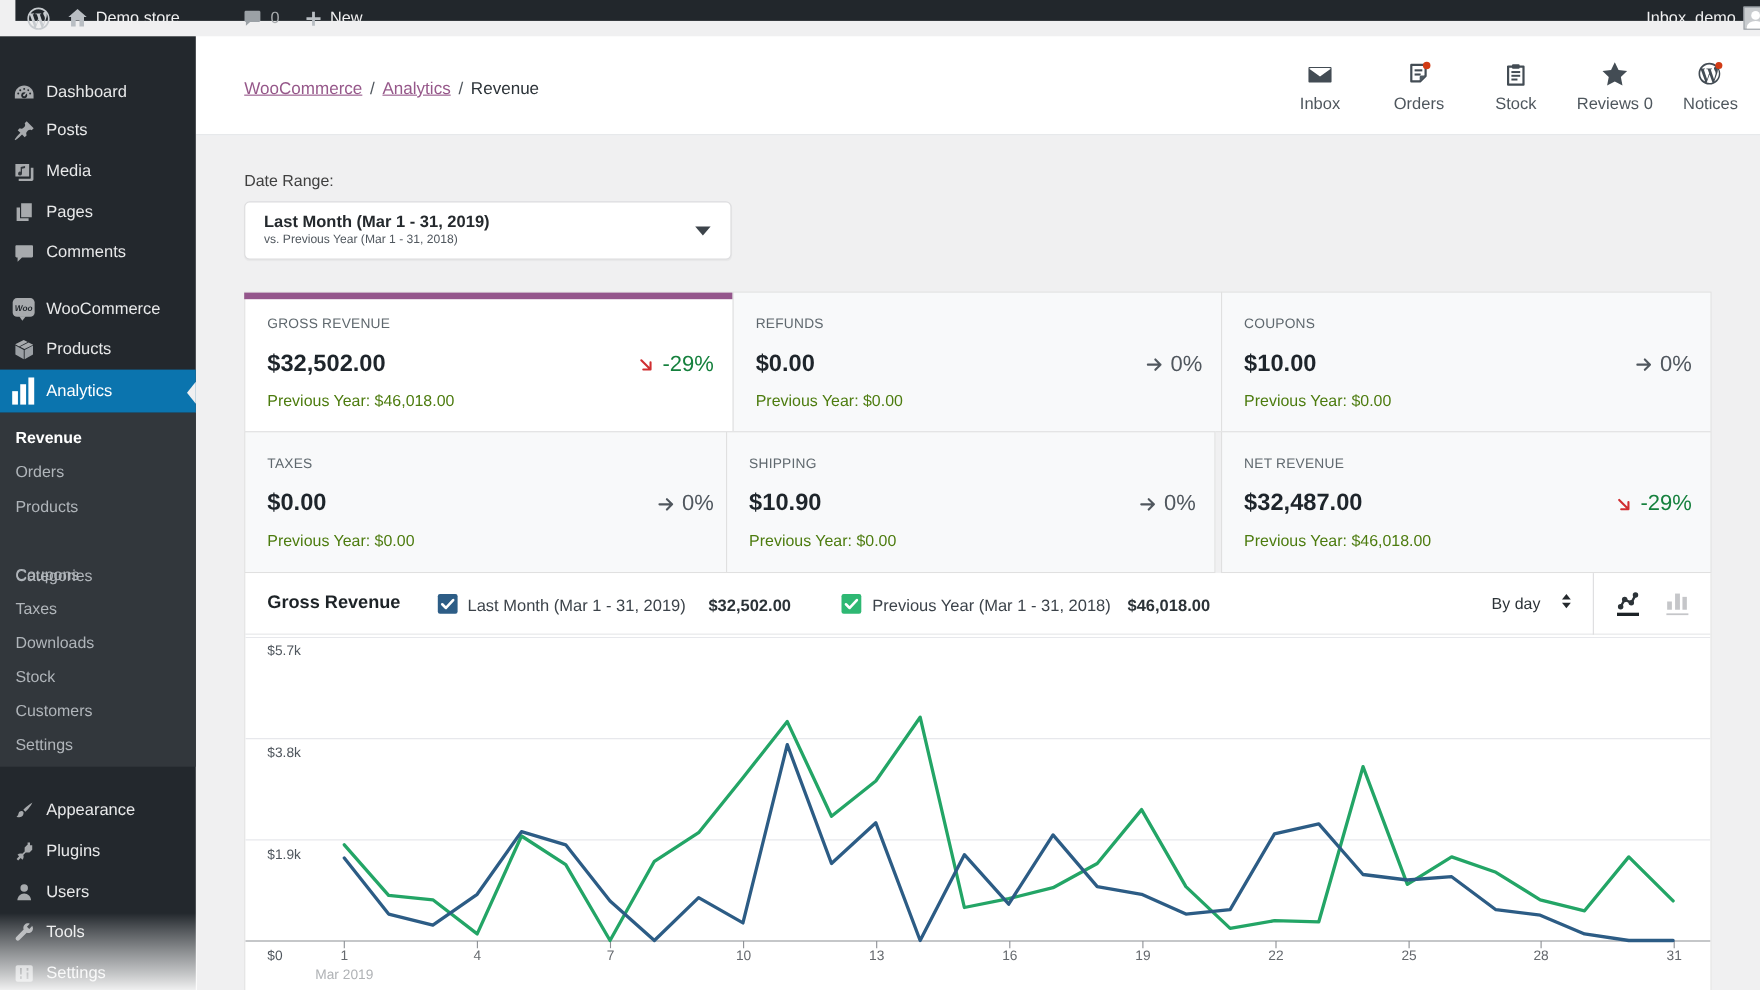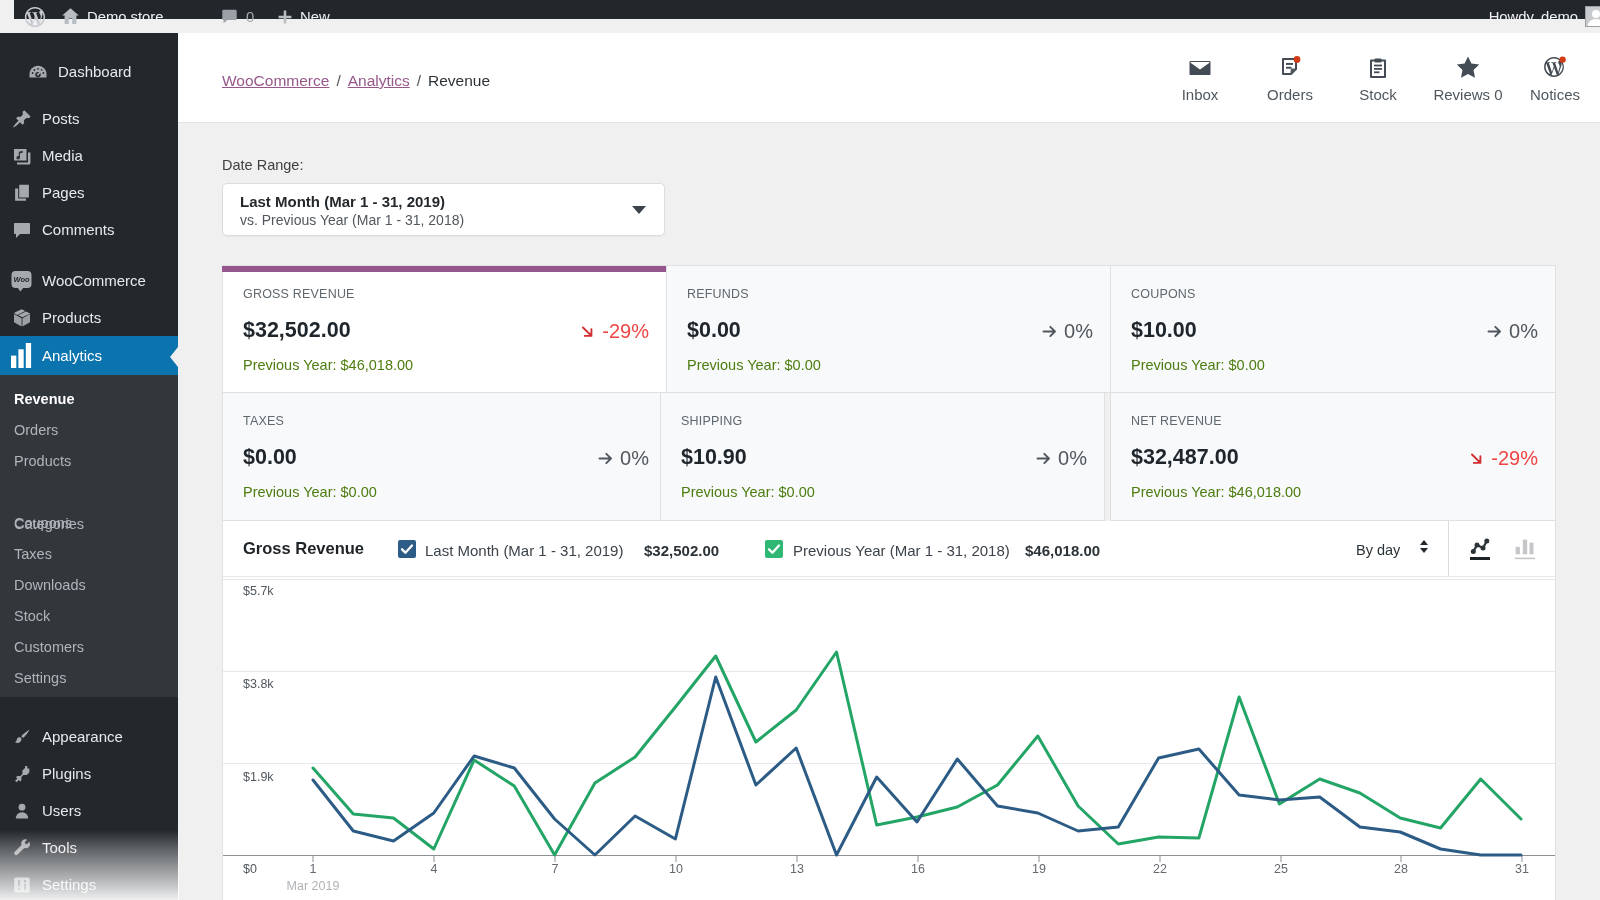--- a/index.html
+++ b/index.html
@@ -30,31 +30,31 @@
 .crumb .sep { color:#50575e; padding:0 7px; text-decoration:none; }
 
 .actitem { position:absolute; top:54px; text-align:center; color:#4f575e; }
 .actitem .icn { height:27px; display:flex; align-items:center; justify-content:center; }
 .actitem .lbl { font-size:15px; margin-top:5px; color:#4f575e; }
 
 
 #daterange-label { left:222px; top:157px; font-size:14.5px; color:#404040; }
 #datebox { left:222px; top:183px; width:443px; height:53px; background:#fff; border:1px solid #dcdcde; border-radius:5px; box-shadow:0 1px 1px rgba(0,0,0,.04); }
 #datebox .t1 { position:absolute; left:17px; top:9px; font-size:15px; font-weight:bold; color:#24292d; }
-#datebox .t2 { position:absolute; left:17px; top:28px; font-size:14px; color:#50575e; }
+#datebox .t2 { position:absolute; left:17px; top:28px; font-size:11px; color:#50575e; }
 #datebox .tri { position:absolute; right:18px; top:22px; width:0; height:0; border-left:7px solid transparent; border-right:7px solid transparent; border-top:8px solid #3c434a; }
 
 
 #cards { left:222px; top:265px; width:1334px; height:256px; }
 .card { position:absolute; width:445px; height:128px; background:#f8f9fa; border:1px solid #e0e0e0; }
 .card.selected { background:#fff; }
 .card .clabel { position:absolute; left:20px; top:21px; font-size:12.5px; letter-spacing:.2px; color:#5f686e; }
 .card .cvalue { position:absolute; left:20px; top:52px; font-size:21.5px; font-weight:bold; color:#1e252b; }
 .card .ctrend { position:absolute; right:17px; top:54px; font-size:20px; color:#50575e; display:flex; align-items:center; }
-.card .ctrend.bad { color:#ef4444;text-align:right; }
+.card .ctrend.bad { color:#15803d;text-align:right; }
 .card .cprev { position:absolute; left:20px; top:91px; font-size:14.5px; color:#4d7c0f; }
 #purplebar { position:absolute; left:-1px; top:0px; width:445px; height:5.5px; background:#94568c; }
 
 
 #chartpanel { left:222px; top:521px; width:1334px; height:379px; background:#fff; border-left:1px solid #e0e0e0; border-right:1px solid #e0e0e0; }
 #charthead { position:absolute; left:0; top:0; width:1332px; height:56px; border-bottom:1px solid #e6e7e9; }
 #charthead .title { position:absolute; left:20px; top:18px; font-size:16.5px; font-weight:bold; color:#1d2327; }
 .cbox { position:absolute; top:19px; width:18px; height:18px; border-radius:2px; }
 .legend-lbl { position:absolute; top:21px; font-size:15px; color:#3c434a; }
 .legend-amt { position:absolute; top:21px; font-size:15px; font-weight:bold; color:#2c3338; }
@@ -268,42 +268,42 @@
         <path fill="#9ba1a6" d="M3 2 h14 c.8 0 1.5 .7 1.5 1.5 v9 c0 .8 -.7 1.5 -1.5 1.5 h-9.5 l-4.5 4 v-4 h-0 c-.8 0 -1.5 -.7 -1.5 -1.5 v-9 c0 -.8 .7 -1.5 1.5 -1.5 Z"></path>
       </svg>
     <span style="margin-left:8px; color:#a7aaad;">0</span>
   </div>
   <div class="item" style="left:263px;">
     <svg width="16" height="16" viewBox="0 0 20 20">
         <path fill="#b9bec3" d="M8.4 2 h3.2 v6.4 H18 v3.2 h-6.4 V18 h-3.2 v-6.4 H2 v-3.2 h6.4 Z"></path>
       </svg>
     <span style="margin-left:7px;">New</span>
   </div>
-  <div class="item" style="right:36px;">Howdy, demo</div>
+  <div class="item" style="right:36px;">Inbox, demo</div>
   <div class="item" style="right:9px;">
     <div style="width:20px;height:21px;background:#c9cccf;border:1px solid #9ba0a5;position:relative;overflow:hidden;">
       <div style="position:absolute;left:5.5px;top:2.5px;width:8px;height:8px;border-radius:50%;background:#fff;"></div>
       <div style="position:absolute;left:1.5px;top:11.5px;width:16px;height:12px;border-radius:50% 50% 0 0;background:#fff;"></div>
     </div>
   </div>
 </div>
 <div id="sidebar" class="abs">
   <div id="submenu">
     <div class="subitem current" style="top:16px;">Revenue</div>
     <div class="subitem" style="top:47px;">Orders</div>
     <div class="subitem" style="top:78px;">Products</div>
     <div class="subitem" style="top:99px;margin-top:42px;">Categories</div>
     <div class="subitem" style="top:140px;">Coupons</div>
     <div class="subitem" style="top:171px;">Taxes</div>
     <div class="subitem" style="top:202px;">Downloads</div>
     <div class="subitem" style="top:233px;">Stock</div>
     <div class="subitem" style="top:264px;">Customers</div>
     <div class="subitem" style="top:295px;">Settings</div>
   </div>
-  <div class="menuitem" style="top:20px;padding-left:16px;"><svg class="mi-icon" viewBox="0 0 20 20">
+  <div class="menuitem" style="top:32px;"><svg class="mi-icon" viewBox="0 0 20 20">
         <path fill="#a7aaad" d="M10 3.8 C5.3 3.8 1.5 7.5 1.5 12.1 L1.5 15.6 L18.5 15.6 L18.5 12.1 C18.5 7.5 14.7 3.8 10 3.8 Z"></path>
         <g fill="#23282d">
           <circle cx="4.6" cy="11" r="0.9"></circle>
           <circle cx="6.4" cy="8" r="0.9"></circle>
           <circle cx="10" cy="6.8" r="0.9"></circle>
           <circle cx="13.6" cy="8" r="0.9"></circle>
           <circle cx="15.4" cy="11" r="0.9"></circle>
         </g>
         <circle cx="10" cy="12.6" r="2.7" fill="#23282d"></circle>
         <path stroke="#a7aaad" stroke-width="1.5" stroke-linecap="round" d="M10 12.6 L13.2 9"></path>

